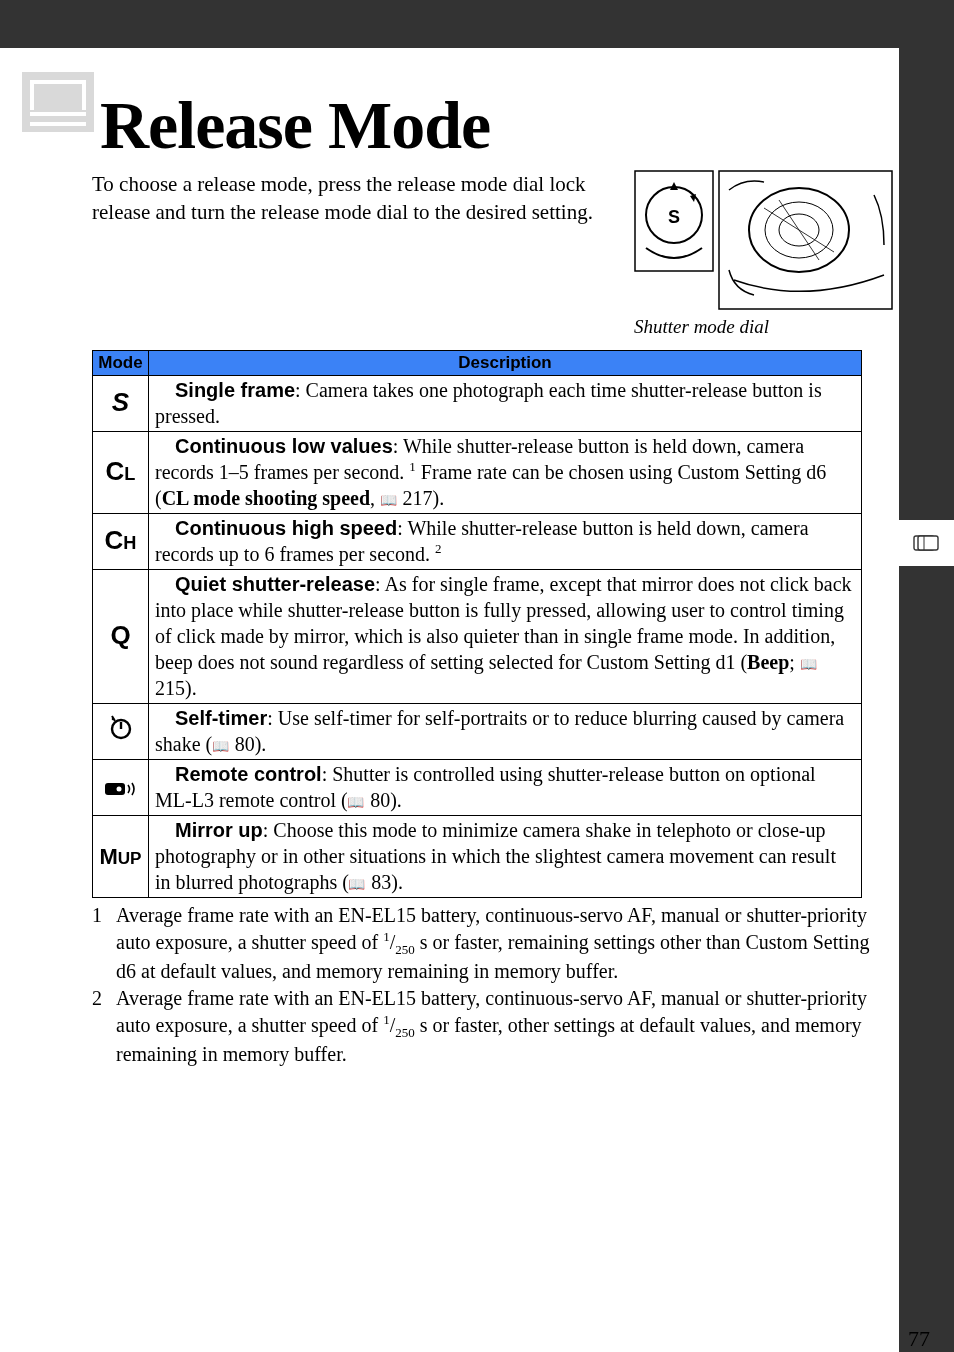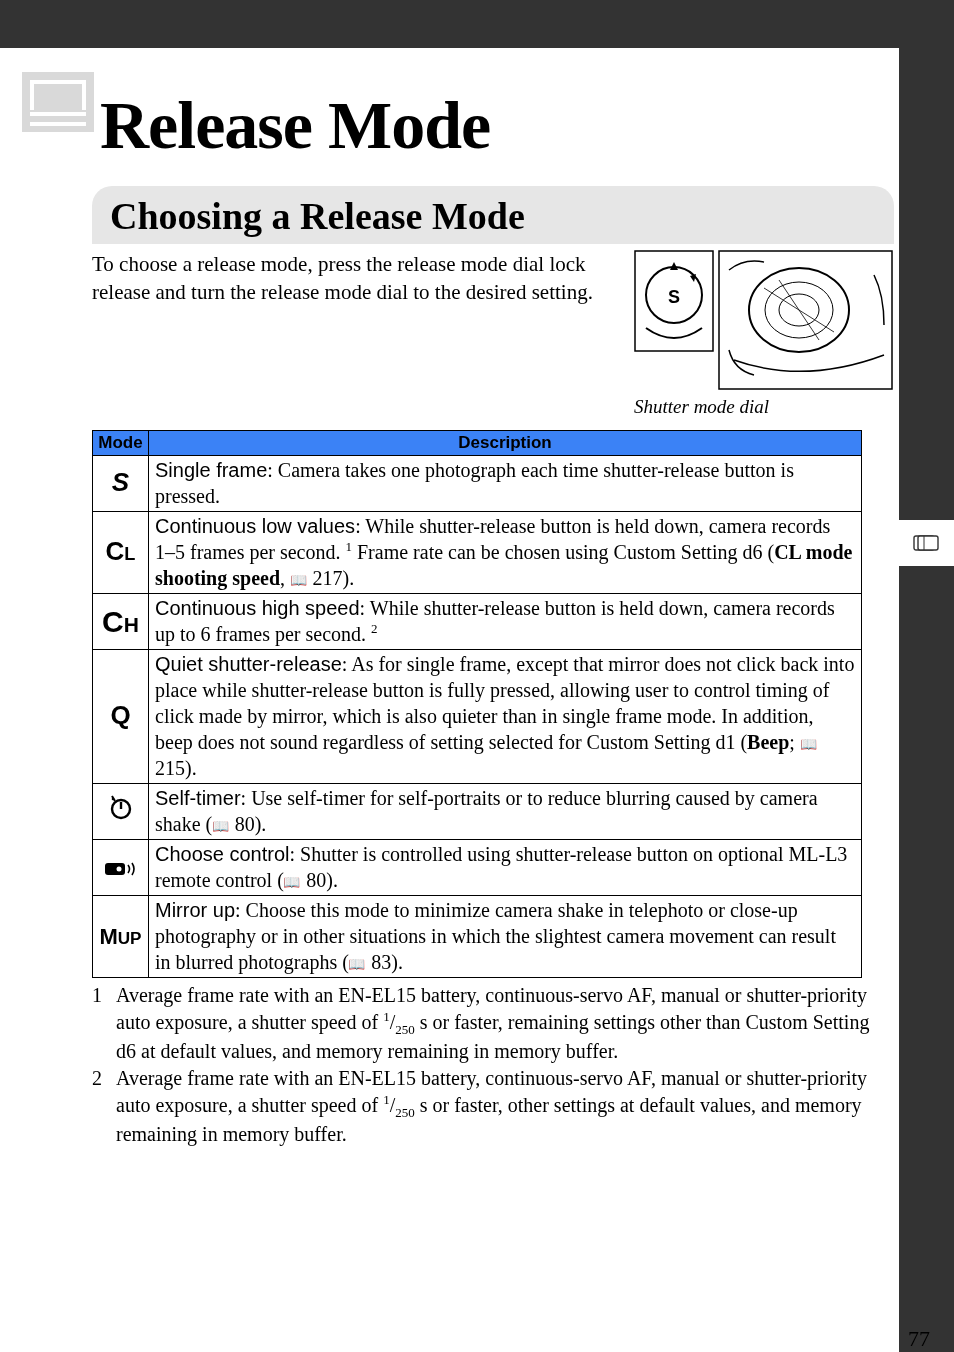--- a/index.html
+++ b/index.html
@@ -123,25 +123,25 @@
   table.modes td.mode-cell {
     width: 56px;
     text-align: center;
     font-family: Arial, Helvetica, sans-serif;
     font-weight: bold;
     font-size: 24px;
     vertical-align: middle;
   }
   .mode-s { font-family: 'Arial Black', Arial; font-weight: 900; font-size: 26px; font-style: italic;}
   .mode-cl { font-family: 'Arial Black', Arial; font-weight: 900; font-size: 26px; }
-  .mode-ch { font-family: 'Arial Black', Arial; font-weight: 900; font-size: 30px; }
+  .mode-ch { font-family: 'Arial Black', Arial; font-weight: 900; font-size: 26px; }
   .mode-q  { font-family: 'Arial Black', Arial; font-weight: 900; font-size: 26px; }
   .mode-mup{ font-family: 'Arial Black', Arial; font-weight: 700; font-size: 22px; }
   .bold { font-weight: bold; }
-  .condensed { font-family: Arial, Helvetica, sans-serif; font-weight: normal; font-stretch: condensed; }
+  .condensed { font-family: Arial, Helvetica, sans-serif; font-weight: bold; font-stretch: condensed; margin-left: 20px; }
   .footnotes {
     margin: 4px 60px 0 92px;
     font-size: 20px;
     line-height: 1.32;
   }
   .footnotes .fn {
     display: flex;
     gap: 10px;
   }
   .footnotes .fn .num { width: 14px; flex-shrink: 0;}
@@ -181,23 +181,20 @@
   </svg>
 </div>
 
 <div class="content">
 
   <div class="chapter-head">
     <div class="chapter-icon"></div>
     <div class="chapter-title">Release Mode</div>
   </div>
 
-  <div class="section-heading">
-    <div class="section-bg">Choosing a Release Mode</div>
-  </div>
 
   <div class="intro-row">
     <div class="intro-text">To choose a release mode, press the release mode dial lock release and turn the release mode dial to the desired setting.</div>
     <div class="diagram-box">
       <svg class="diagram-svg" viewBox="0 0 260 140">
         <rect x="1" y="1" width="78" height="100" fill="#fff" stroke="#000" stroke-width="1.5"></rect>
         <circle cx="40" cy="45" r="28" fill="none" stroke="#000" stroke-width="2"></circle>
         <text x="40" y="53" text-anchor="middle" font-size="18" font-family="Arial" font-weight="bold">S</text>
         <path d="M12 78 Q40 98 68 78" fill="none" stroke="#000" stroke-width="2"></path>
         <path d="M 40 12 L 36 20 L 44 20 Z" fill="#000"></path>
@@ -269,21 +266,21 @@
     <tr>
       <td class="mode-cell">
         <svg class="remote-svg" width="34" height="18" viewBox="0 0 34 18">
           <rect x="1" y="3" width="20" height="12" rx="3" fill="#000"></rect>
           <circle cx="15" cy="9" r="2.5" fill="#fff"></circle>
           <path d="M24 5 Q27 9 24 13" fill="none" stroke="#000" stroke-width="1.6"></path>
           <path d="M28 3 Q32 9 28 15" fill="none" stroke="#000" stroke-width="1.6"></path>
         </svg>
       </td>
       <td>
-        <span class="condensed">Choose control</span><span>: Shutter is controlled using shutter-release button on optional ML-L3 remote control (</span><span class="book-icon">📖</span> <span>80</span><span>).</span>
+        <span class="condensed">Remote control</span><span>: Shutter is controlled using shutter-release button on optional ML-L3 remote control (</span><span class="book-icon">📖</span> <span>80</span><span>).</span>
       </td>
     </tr>
 
     <tr>
       <td class="mode-cell"><span class="mode-mup">M<span style="font-size:0.78em">UP</span></span></td>
       <td>
         <span class="condensed">Mirror up</span><span>: Choose this mode to minimize camera shake in telephoto or close-up photography or in other situations in which the slightest camera movement can result in blurred photographs (</span><span class="book-icon">📖</span> <span>83</span><span>).</span>
       </td>
     </tr>
   </tbody>

